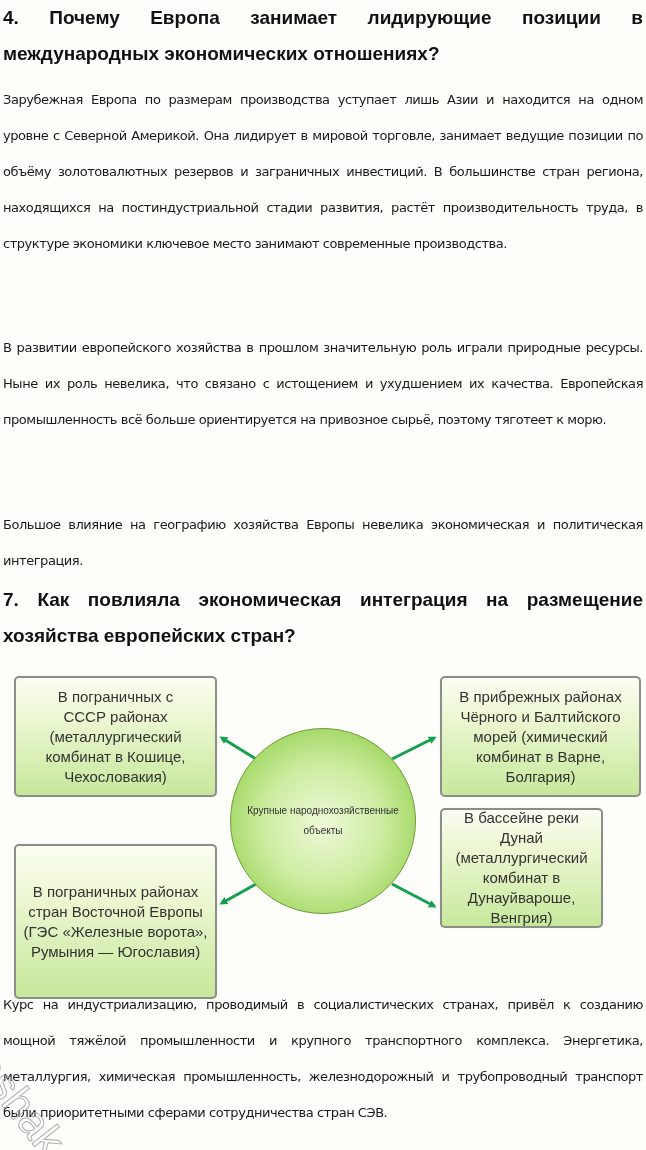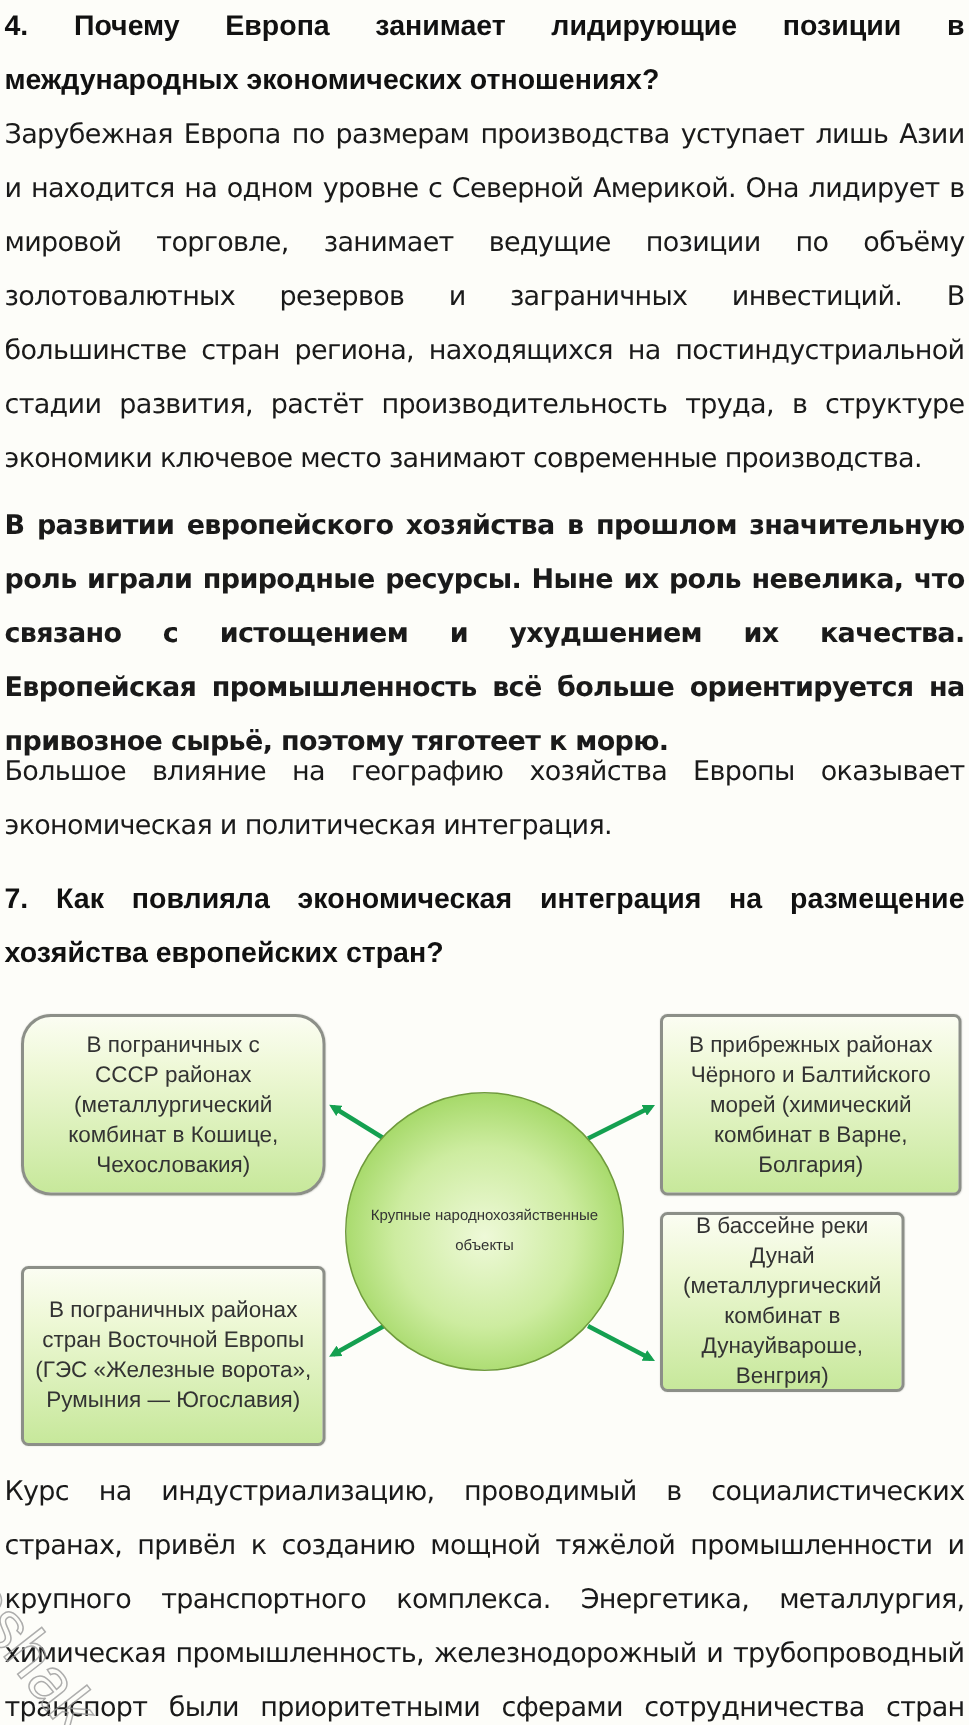--- a/index.html
+++ b/index.html
@@ -11,22 +11,23 @@
   .page { position:absolute; left:0; top:0; width:646px; }
   .heading {
     position:absolute; left:3px; width:640px;
     font-family:"Liberation Sans", sans-serif; font-weight:bold;
     font-size:19px; line-height:36px; text-align:justify; text-align-last:left;
     color:#111;
   }
   .para {
     position:absolute; left:3px; width:640px;
     font-family:"DejaVu Sans", sans-serif; font-weight:normal;
-    font-size:18px; line-height:36px; text-align:justify; letter-spacing:-0.45px;
+    font-size:13px; line-height:36px; text-align:justify; letter-spacing:-0.45px;
     color:#1a1a1a;
+    margin-top:10px;
   }
   .box {
     position:absolute; box-sizing:border-box;
     border:2px solid #8c8f88; border-radius:5px;
     background:linear-gradient(#fbfdf2 0%, #eef8d6 30%, #c7e89b 100%);
     display:flex; align-items:center; justify-content:center;
     text-align:center;
     font-family:"Liberation Sans", sans-serif; font-size:15px; line-height:20px;
     color:#333;
     box-shadow:0 0 1px rgba(0,0,0,0.2);
@@ -49,22 +50,22 @@
   }
 </style>
 </head>
 <body>
 
 <div class="page">
 
   <div class="heading" style="top:0px;">4. Почему Европа занимает лидирующие позиции в международных экономических отношениях?</div>
 
   <div class="para" style="top:72px;">Зарубежная Европа по размерам производства уступает лишь Азии и находится на одном уровне с Северной Америкой. Она лидирует в мировой торговле, занимает ведущие позиции по объёму золотовалютных резервов и заграничных инвестиций. В большинстве стран региона, находящихся на постиндустриальной стадии развития, растёт производительность труда, в структуре экономики ключевое место занимают современные производства.</div>
-  <div class="para" style="top:333px;font-weight:bold;">В развитии европейского хозяйства в прошлом значительную роль играли природные ресурсы. Ныне их роль невелика, что связано с истощением и ухудшением их качества. Европейская промышленность всё больше ориентируется на привозное сырьё, поэтому тяготеет к морю.</div>
-  <div class="para" style="top:497px;">Большое влияние на географию хозяйства Европы оказывает экономическая и политическая интеграция.</div>
+  <div class="para" style="top:320px;">В развитии европейского хозяйства в прошлом значительную роль играли природные ресурсы. Ныне их роль невелика, что связано с истощением и ухудшением их качества. Европейская промышленность всё больше ориентируется на привозное сырьё, поэтому тяготеет к морю.</div>
+  <div class="para" style="top:497px;">Большое влияние на географию хозяйства Европы невелика экономическая и политическая интеграция.</div>
 
   <div class="heading" style="top:582px;">7. Как повлияла экономическая интеграция на размещение хозяйства европейских стран?</div>
 
   <div>
     <svg class="arrows">
       <defs>
         <marker id="ah" markerWidth="8" markerHeight="8" refX="5" refY="4" orient="auto" markerUnits="userSpaceOnUse">
           <path d="M0,0 L8,4 L0,8 Z" fill="#14a050"></path>
         </marker>
       </defs>
@@ -75,27 +76,27 @@
         <line x1="392" y1="759" x2="434" y2="738" stroke="#14a050" stroke-width="3" marker-end="url(#ah)"></line>
       </g>
       <g>
         <line x1="256" y1="884" x2="222" y2="903" stroke="#14a050" stroke-width="3" marker-end="url(#ah)"></line>
       </g>
       <g>
         <line x1="392" y1="884" x2="434" y2="906" stroke="#14a050" stroke-width="3" marker-end="url(#ah)"></line>
       </g>
     </svg>
 
-    <div class="box" style="left:14px; top:676px; width:203px; height:121px; padding:0 8px;border-radius:20px;">
+    <div class="box" style="left:14px; top:676px; width:203px; height:121px; padding:0 8px;">
       <span style="display:block; max-width:160px;">В пограничных с СССР районах (металлургический комбинат в Кошице, Чехословакия)</span>
     </div>
     <div class="box" style="left:440px; top:676px; width:201px; height:121px; padding:0 6px;">
       <span style="display:block; max-width:185px;">В прибрежных районах Чёрного и Балтийского морей (химический комбинат в Варне, Болгария)</span>
     </div>
-    <div class="box" style="left:14px; top:844px; width:203px; height:120px; padding:0 4px;">
+    <div class="box" style="left:14px; top:844px; width:203px; height:155px; padding:0 4px;">
       <span style="display:block; max-width:190px;">В пограничных районах стран Восточной Европы (ГЭС «Железные ворота», Румыния — Югославия)</span>
     </div>
     <div class="box" style="left:440px; top:808px; width:163px; height:120px; padding:0 6px;">
       <span style="display:block; max-width:175px;">В бассейне реки Дунай (металлургический комбинат в Дунауйвароше, Венгрия)</span>
     </div>
 
     <div class="circle">
       <span style="display:block; max-width:170px;">Крупные народнохозяйственные объекты</span>
     </div>
   </div>

